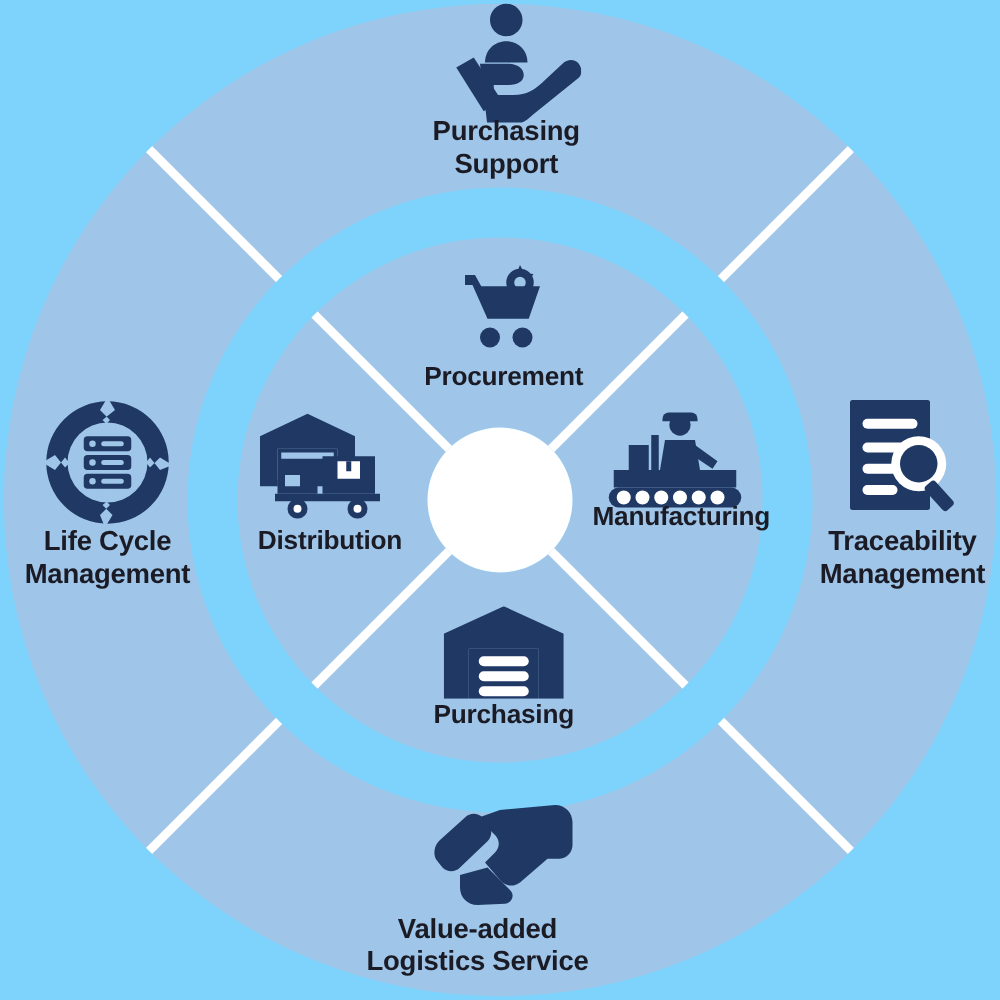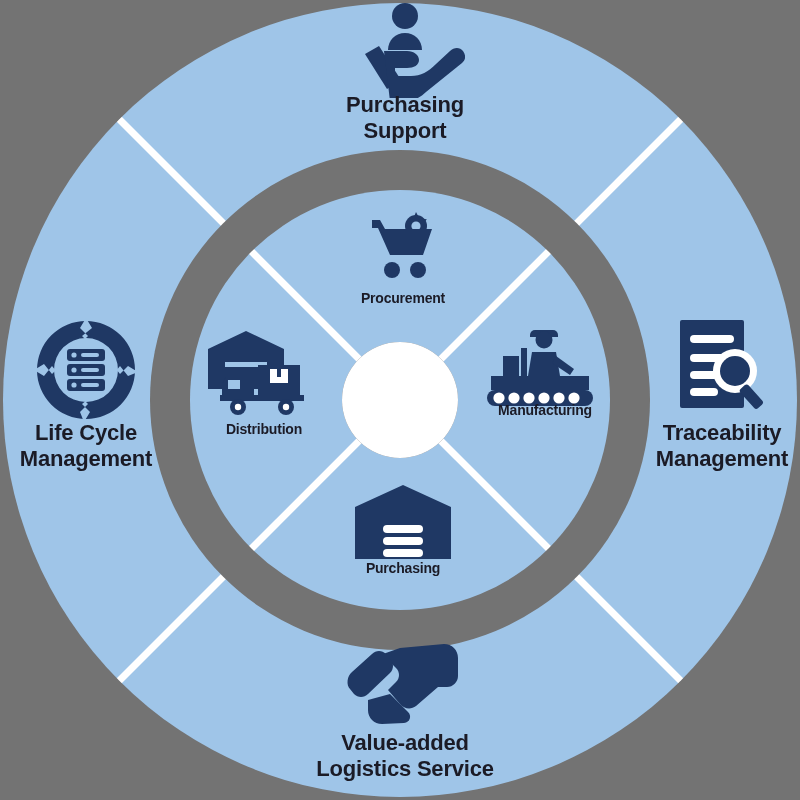--- a/index.html
+++ b/index.html
@@ -10,42 +10,42 @@
   body {
     width: 800px;
     height: 800px;
     overflow: hidden;
     font-family: "Liberation Sans", sans-serif;
   }
   #diagram-root {
     position: relative;
     width: 800px;
     height: 800px;
-    background: #737373;
+    background: #7dd3fc;
   }
   .layer {
     position: absolute;
     top: 0;
     left: 0;
     width: 800px;
     height: 800px;
   }
   .label {
     position: absolute;
     text-align: center;
     color: #1b1b26;
     font-family: "Liberation Sans", sans-serif;
     font-weight: bold;
     line-height: 1.18;
     letter-spacing: -0.2px;
     white-space: pre-line;
     transform: translate(-50%, 0);
   }
   .label.outer { font-size: 22px; }
-  .label.inner { font-size: 14px; }
+  .label.inner { font-size: 21px; }
   .icon-slot {
     position: absolute;
     transform: translate(-50%, -50%);
     display: block;
   }
   .icon-slot svg { display: block; }
 </style>
 </head>
 <body>
 
@@ -129,21 +129,21 @@
         <path d="M54 6 L98 2 C106 2 112 8 112 16 L112 34 C112 40 107 45 101 45
                  L92 45 L70 64 C65 68 58 67 54 62 L42 48 L50 40
                  C54 36 54 30 50 26 L46 22 C42 18 36 18 32 22 L20 34
                  C16 29 16 22 20 18 Z"></path>
         <path d="M6 30 L26 12 C30 8 36 8 40 12 L44 17 C48 21 48 27 44 31 L22 52
                  C18 56 12 56 8 52 L4 47 C0 43 1 34 6 30 Z"></path>
         <path d="M44 52 L62 70 C66 74 64 80 58 81 L36 82 C28 82 22 76 22 68 L22 58 Z"></path>
       </g>
     </svg>
   </div>
-  <div class="label outer" style="left:405px; top:730px; width:280px;">Value-added
+  <div class="label outer" style="left:382px; top:730px; width:280px;">Value-added
 Logistics Service</div>
 
   <div class="icon-slot" style="left:86px; top:370px;">
     <svg width="104" height="104" viewBox="0 0 104 104">
       <g fill="#1f3864">
         <path d="M52 3 a49 49 0 0 1 49 49 a49 49 0 0 1 -49 49 a49 49 0 0 1 -49 -49
                  a49 49 0 0 1 49 -49 Z
                  M52 20 a32 32 0 0 0 -32 32 a32 32 0 0 0 32 32 a32 32 0 0 0 32 -32
                  a32 32 0 0 0 -32 -32 Z" fill-rule="evenodd"></path>
       </g>

